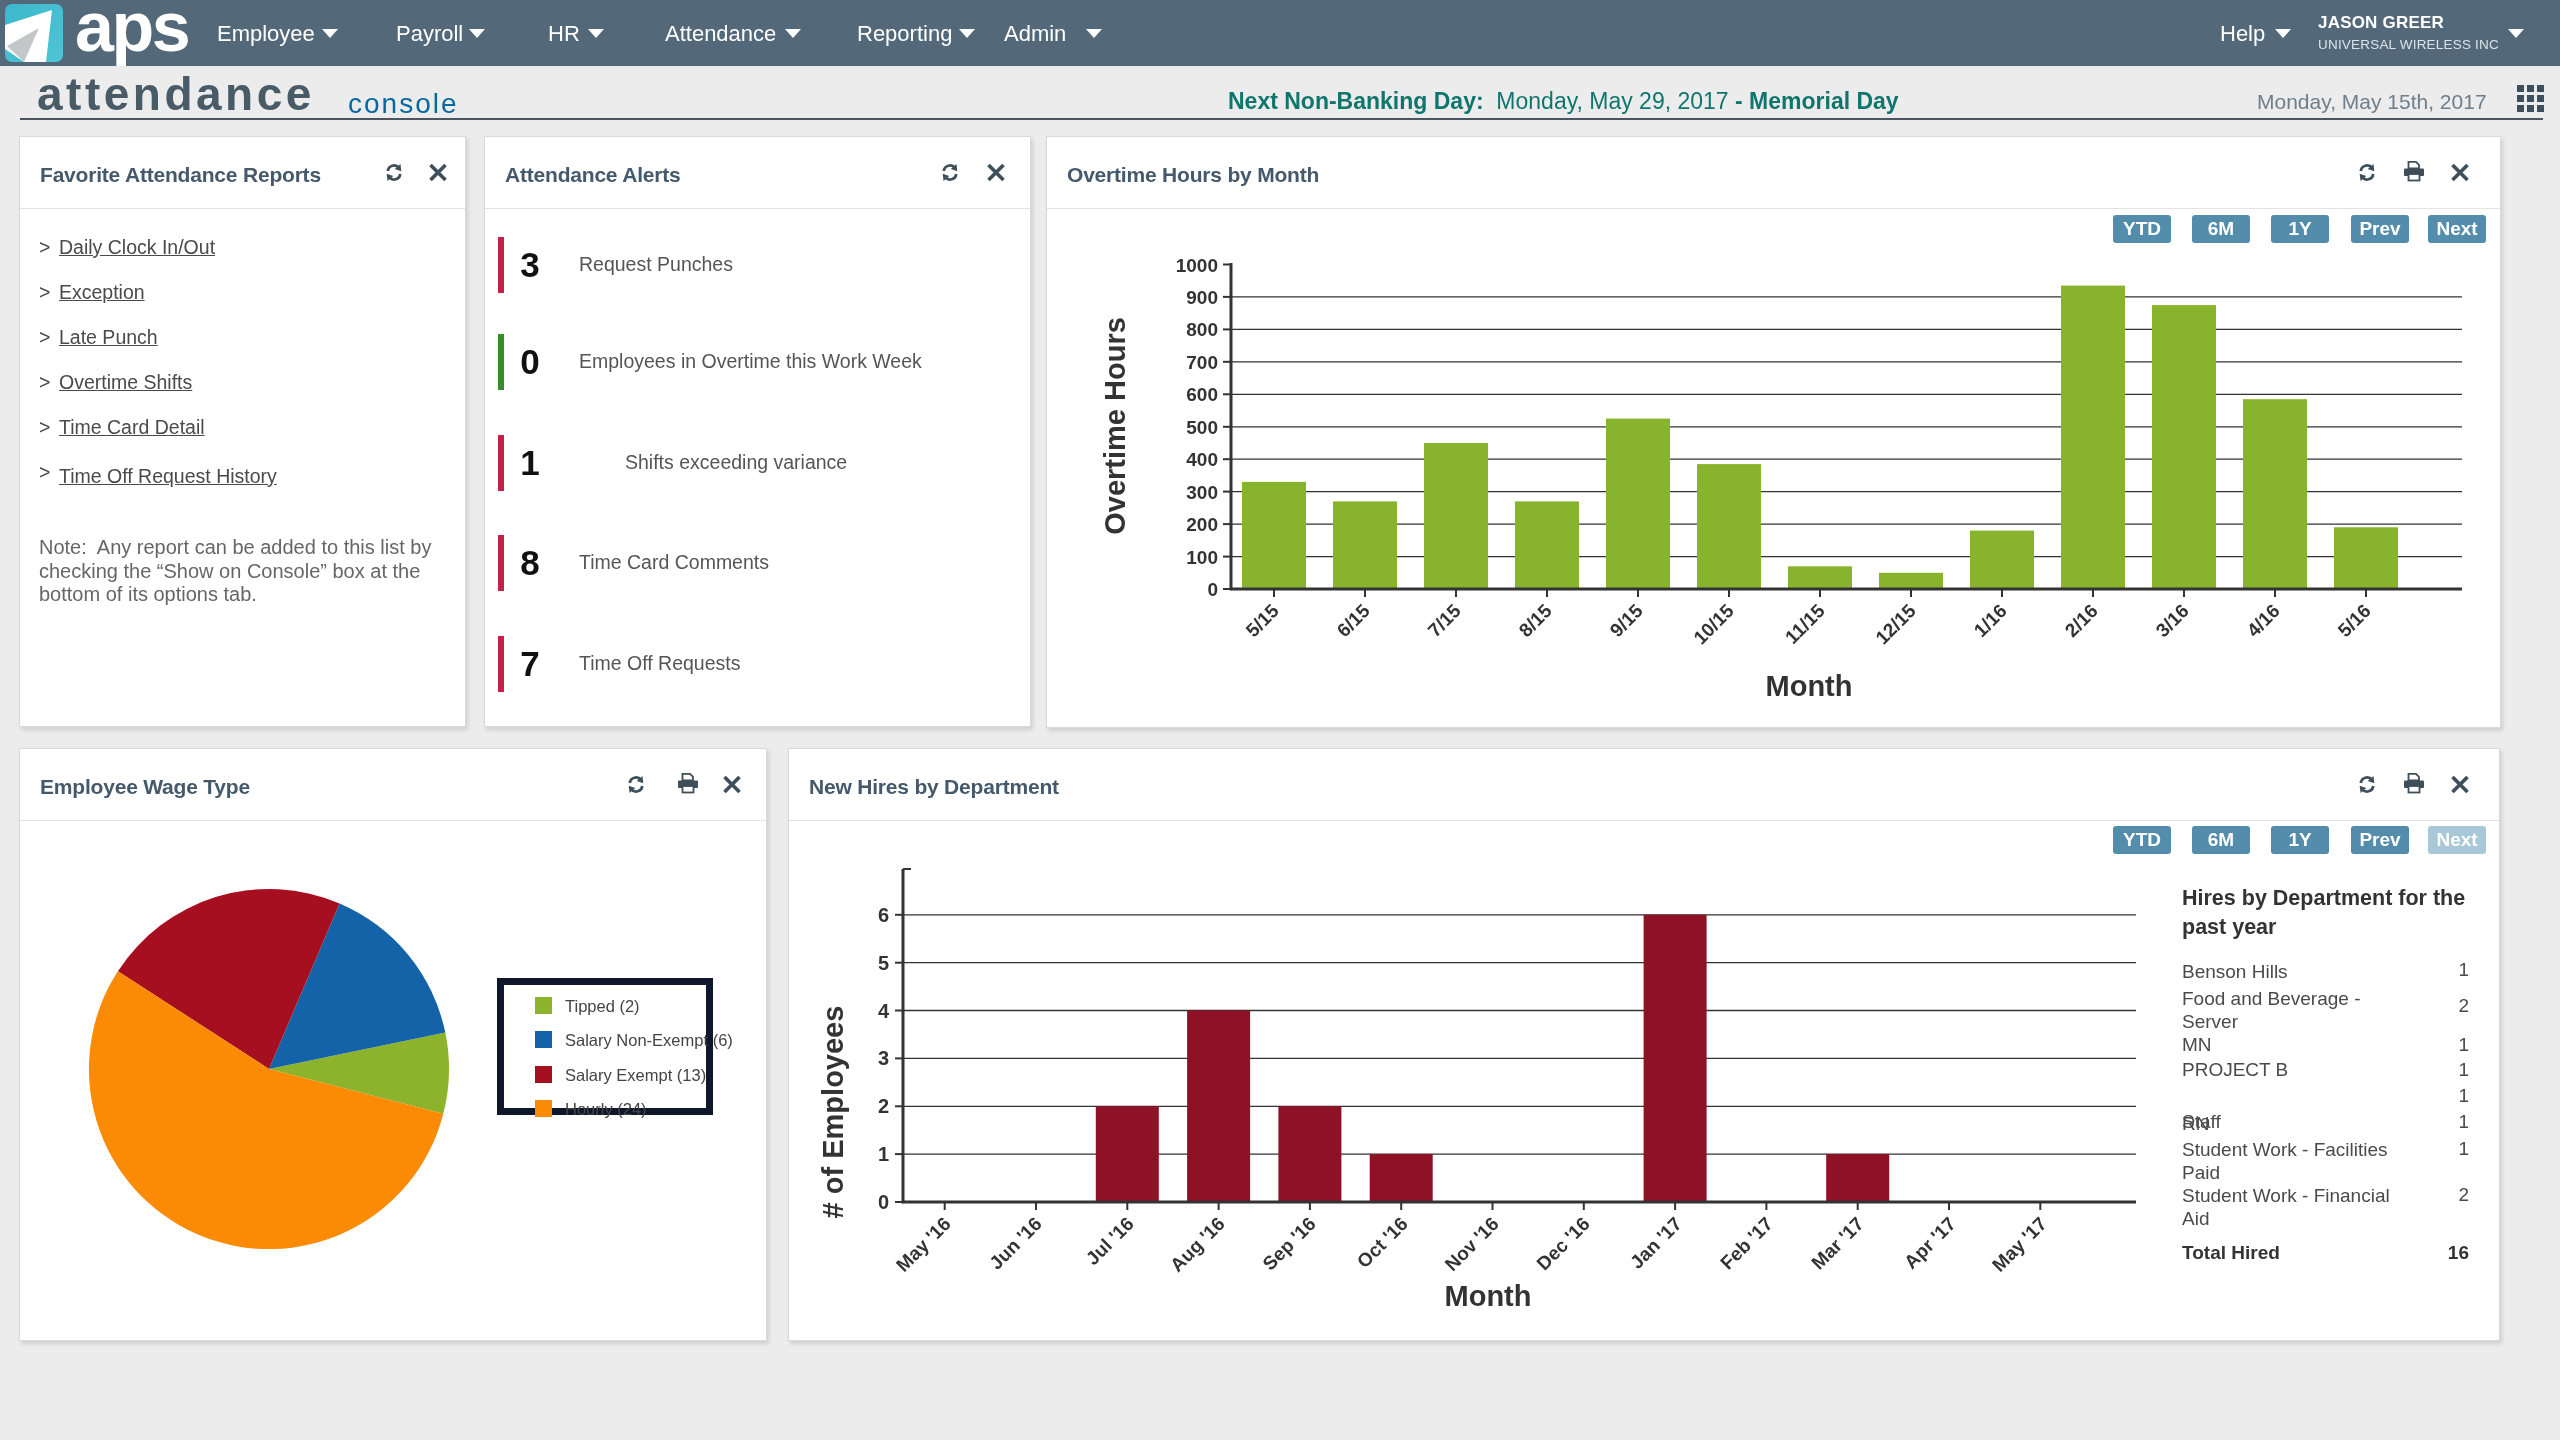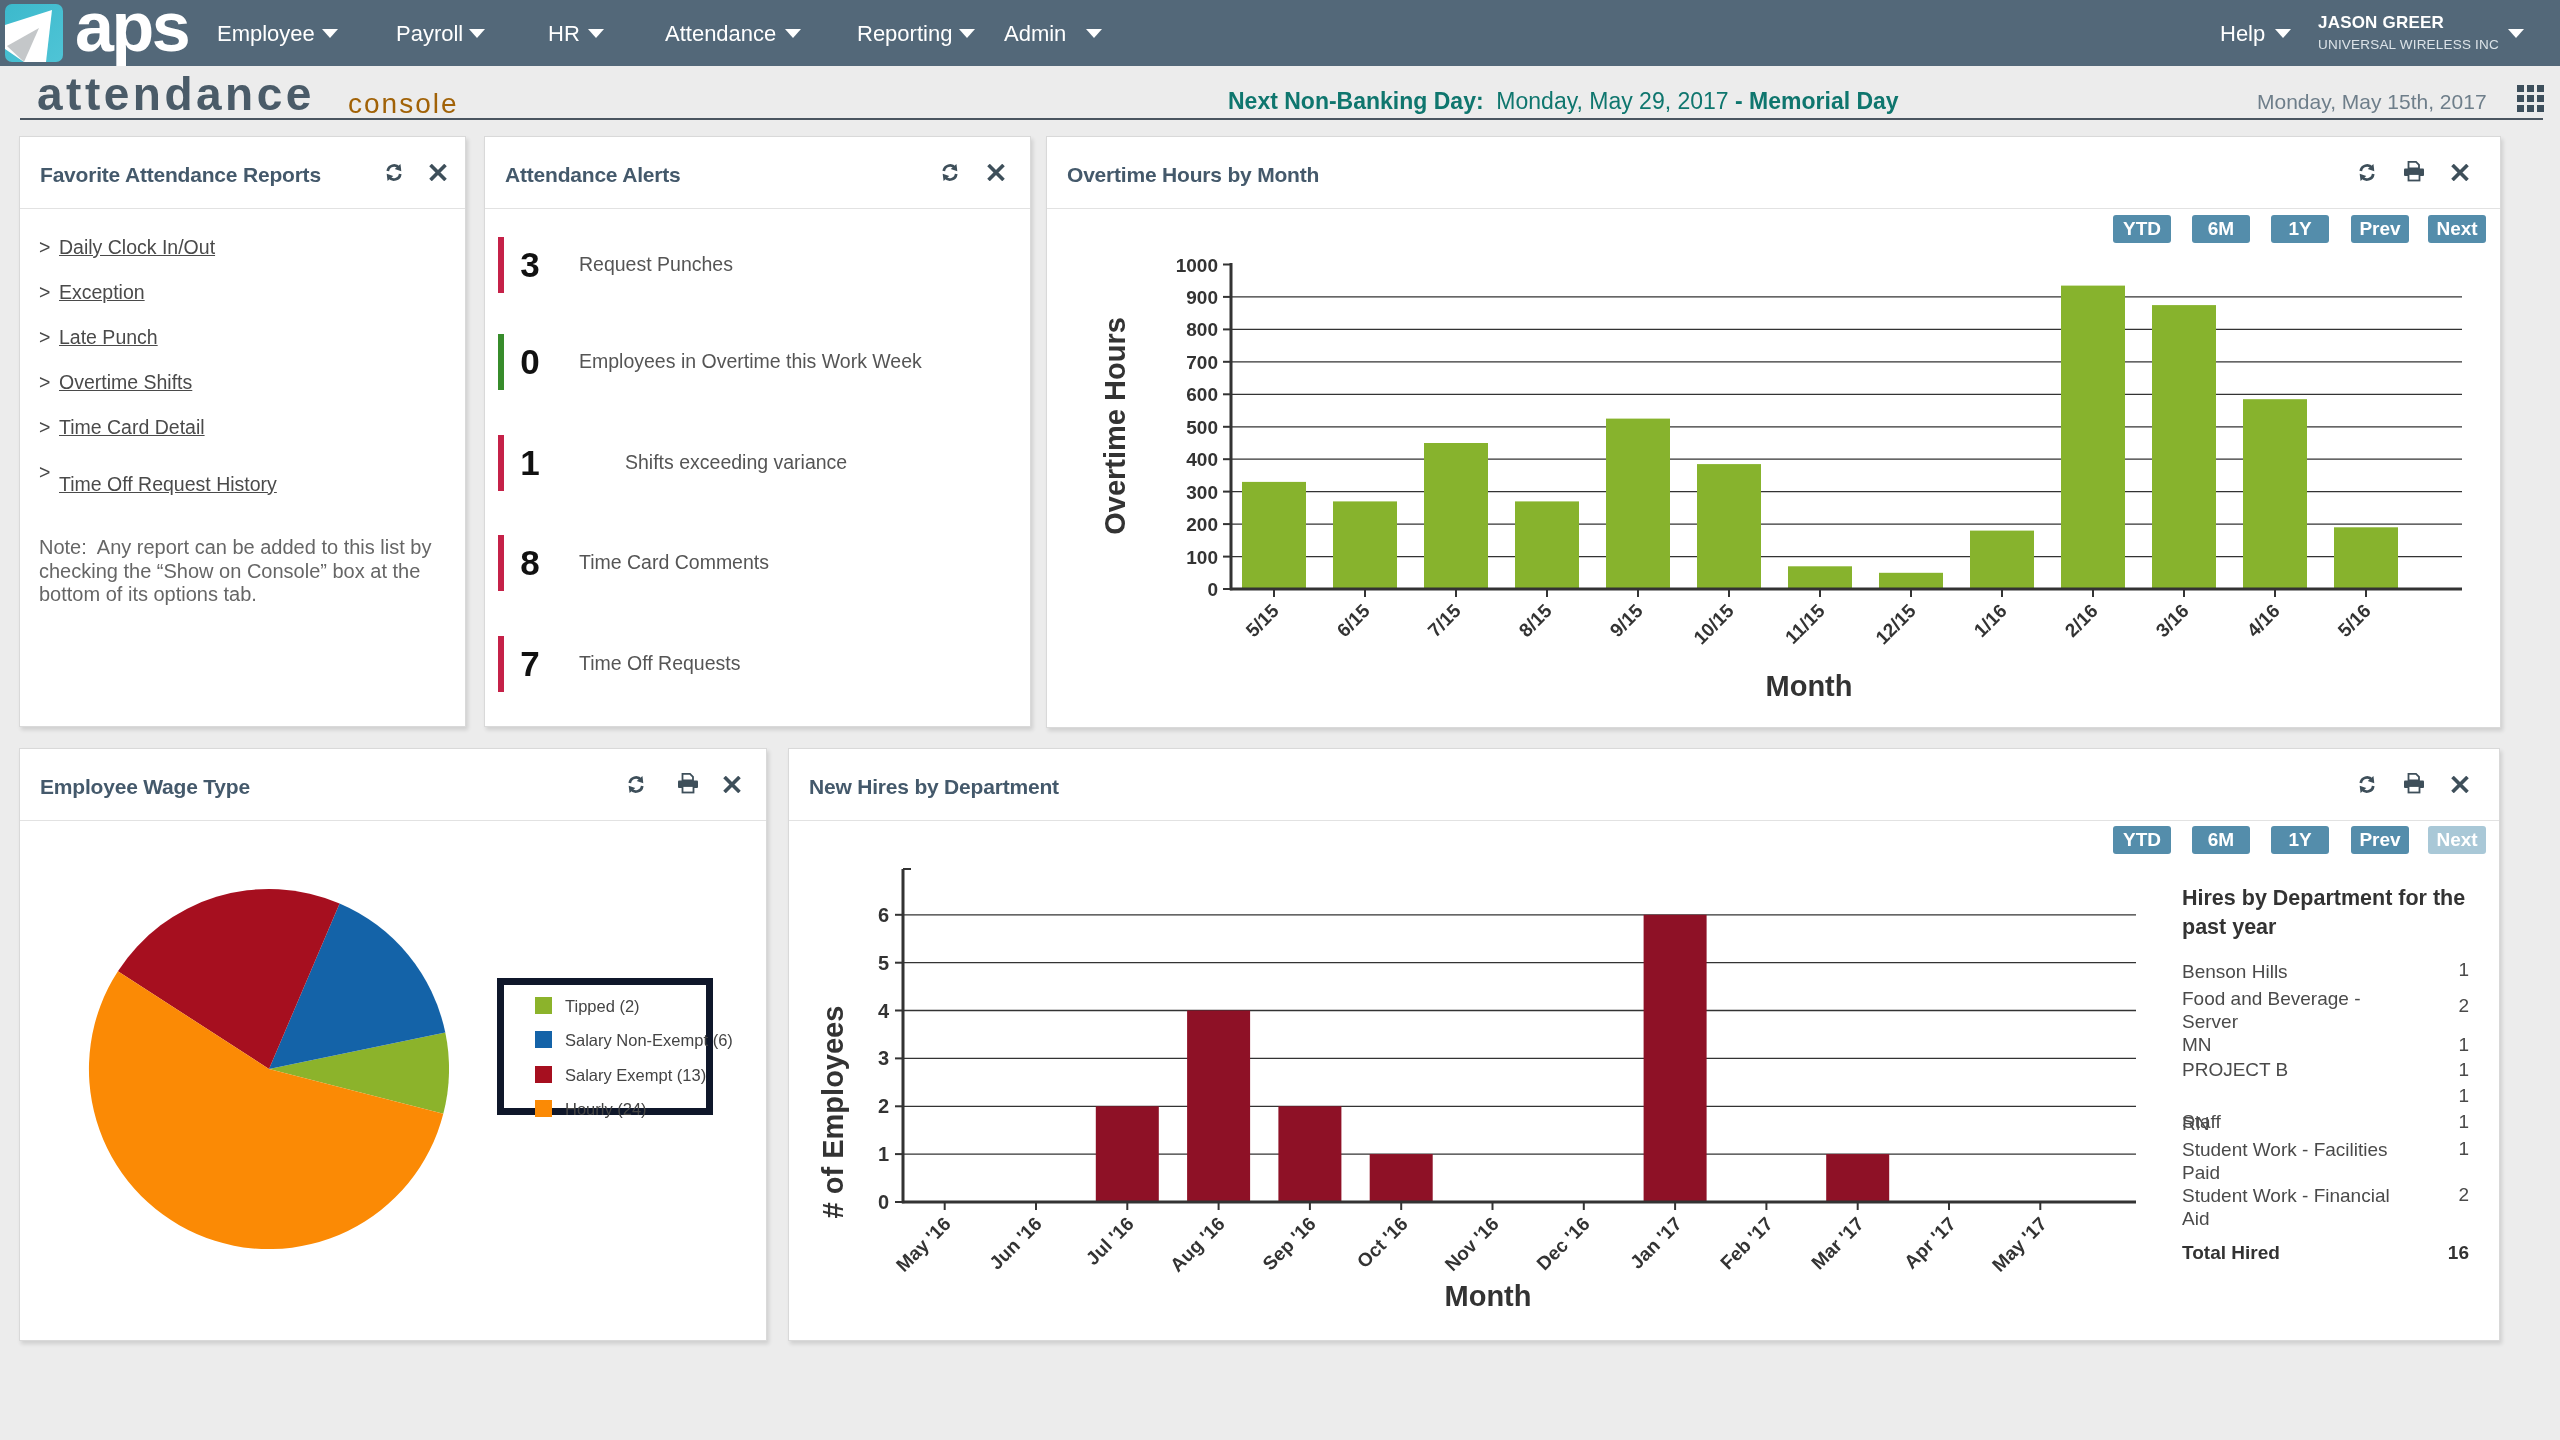--- a/index.html
+++ b/index.html
@@ -8,21 +8,21 @@
 #logo { position:absolute; left:5px; top:4px; width:58px; height:58px; }
 #brand { position:absolute; left:75px; top:-6px; height:66px; line-height:66px; color:#fff; font-size:70px; font-weight:bold; letter-spacing:-2.5px; }
 .navitem { position:absolute; top:0; height:66px; line-height:68px; color:#fff; font-size:22px; }
 .caret { position:absolute; width:0; height:0; border-left:8px solid transparent; border-right:8px solid transparent; border-top:9px solid #fff; top:29px; }
 #user { position:absolute; left:2318px; top:13px; color:#fff; }
 #user .n { font-size:17px; font-weight:bold; letter-spacing:0.2px; }
 #user .c { font-size:13.5px; color:#dce3e8; margin-top:4px; letter-spacing:0.2px; }
 #subbar { position:absolute; left:0; top:66px; width:2560px; height:54px; background:#ececec; }
 #subrule { position:absolute; left:20px; top:118px; width:2523px; height:2px; background:#4a5560; }
 #pagetitle { position:absolute; left:37px; top:67px; font-size:46px; font-weight:bold; color:#4a5b68; letter-spacing:3.5px; }
-#pagesub { position:absolute; left:348px; top:88px; font-size:28px; color:#a16207; letter-spacing:2px; }
+#pagesub { position:absolute; left:348px; top:88px; font-size:28px; color:#0369a1; letter-spacing:2px; }
 #nbd { position:absolute; left:1228px; top:88px; font-size:23px; color:#0f766e; }
 #curdate { position:absolute; left:2257px; top:90px; font-size:21px; color:#6e7e8a; }
 .panel { position:absolute; background:#fff; border:1px solid #d9d9d9; box-shadow:2px 3px 4px rgba(0,0,0,0.12); }
 .phead { position:absolute; left:0; top:0; right:0; height:72px; border-bottom:1px solid #e2e2e2; }
 .ptitle { position:absolute; left:20px; top:26px; font-size:21px; font-weight:bold; color:#44596b; letter-spacing:-0.2px; }
 .icon { position:absolute; top:27px; }
 .btn { position:absolute; width:58px; height:28px; background:#548dab; color:#fff; font-size:19px; font-weight:bold; text-align:center; line-height:28px; border-radius:3px; }
 .btn.dis { background:#a9c8d7; }
 .link { font-size:19.5px; color:#4a4a4a; }
 .link u { text-decoration:underline; }
@@ -109,21 +109,21 @@
     <div style="position:absolute; left:39px; top:99px;" class="link"><u>Daily Clock In/Out</u></div>
   <div style="position:absolute; left:19px; top:144px;" class="link">&gt;</div>
     <div style="position:absolute; left:39px; top:144px;" class="link"><u>Exception</u></div>
   <div style="position:absolute; left:19px; top:189px;" class="link">&gt;</div>
     <div style="position:absolute; left:39px; top:189px;" class="link"><u>Late Punch</u></div>
   <div style="position:absolute; left:19px; top:234px;" class="link">&gt;</div>
     <div style="position:absolute; left:39px; top:234px;" class="link"><u>Overtime Shifts</u></div>
   <div style="position:absolute; left:19px; top:279px;" class="link">&gt;</div>
     <div style="position:absolute; left:39px; top:279px;" class="link"><u>Time Card Detail</u></div>
   <div style="position:absolute; left:19px; top:324px;" class="link">&gt;</div>
-    <div style="position:absolute; left:39px; top:336px;" class="link"><u>Time Off Request History</u></div>
+    <div style="position:absolute; left:39px; top:328px;" class="link"><u>Time Off Request History</u></div>
   <div style="position:absolute; left:19px; top:399px; width:424px; font-size:20px; color:#666; line-height:23.5px;">Note:&nbsp; Any report can be added to this list by checking the “Show on Console” box at the bottom of its options tab.</div>
 </div>
 
 <div class="panel" id="p2" style="left:484px; top:136px; width:547px; height:591px;">
   <div class="phead">
       <div class="ptitle">Attendance Alerts</div>
     <svg class="icon" style="left:456px;" width="18" height="17" viewBox="0 0 17 16">
         <g stroke="#3e4f5a" stroke-width="2.6" fill="none">
           <path d="M2.6,6.6 A6,6 0 0 1 13.2,3.6"></path>
           <path d="M14.4,9.4 A6,6 0 0 1 3.8,12.4"></path>

